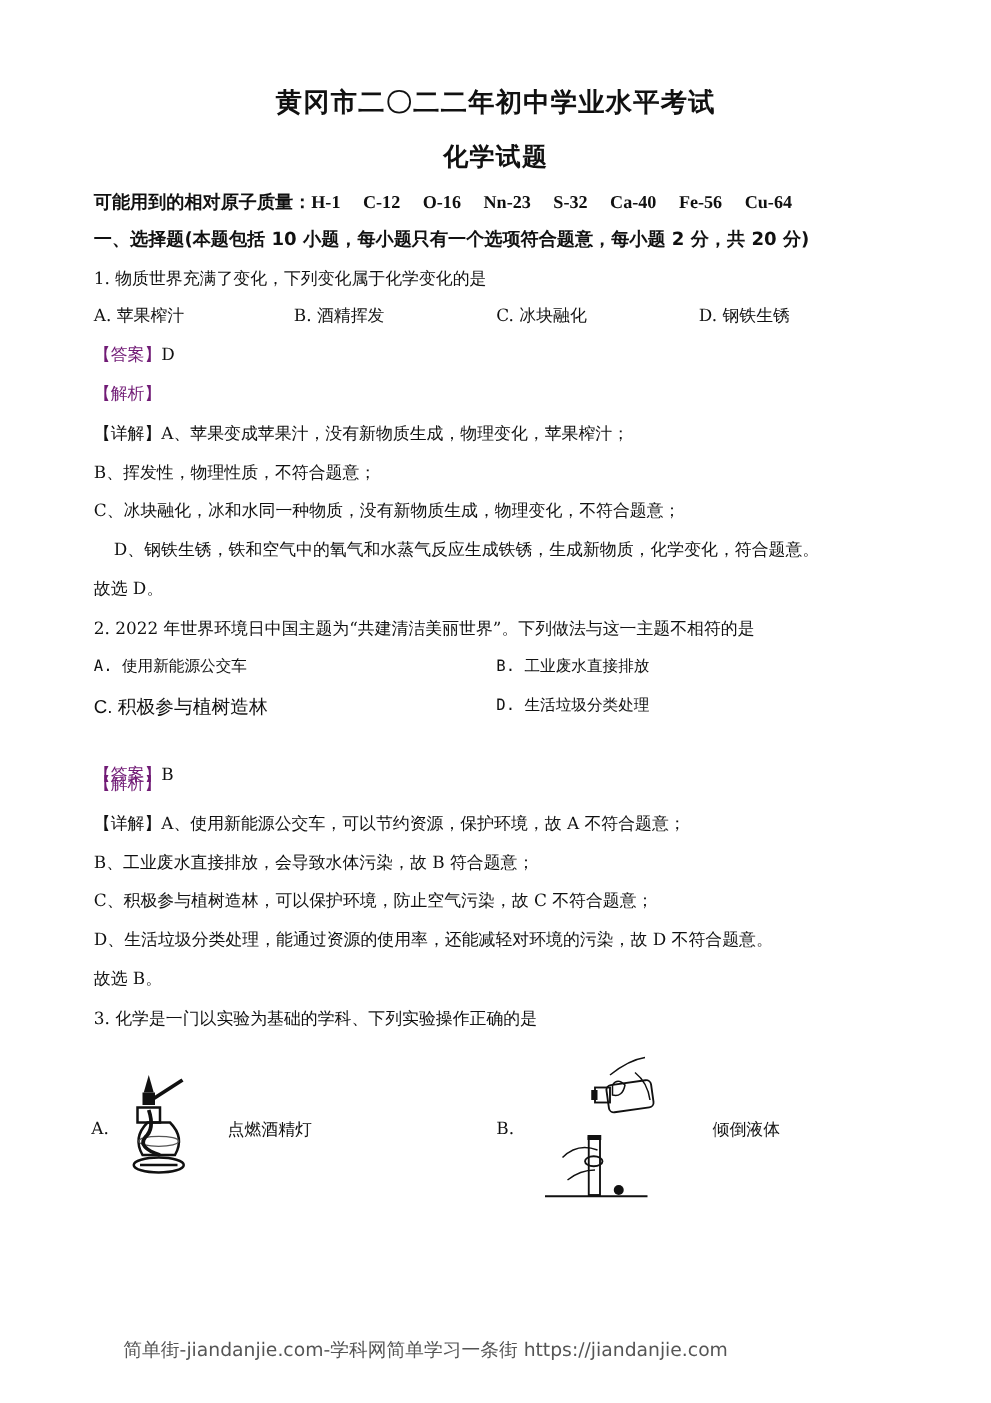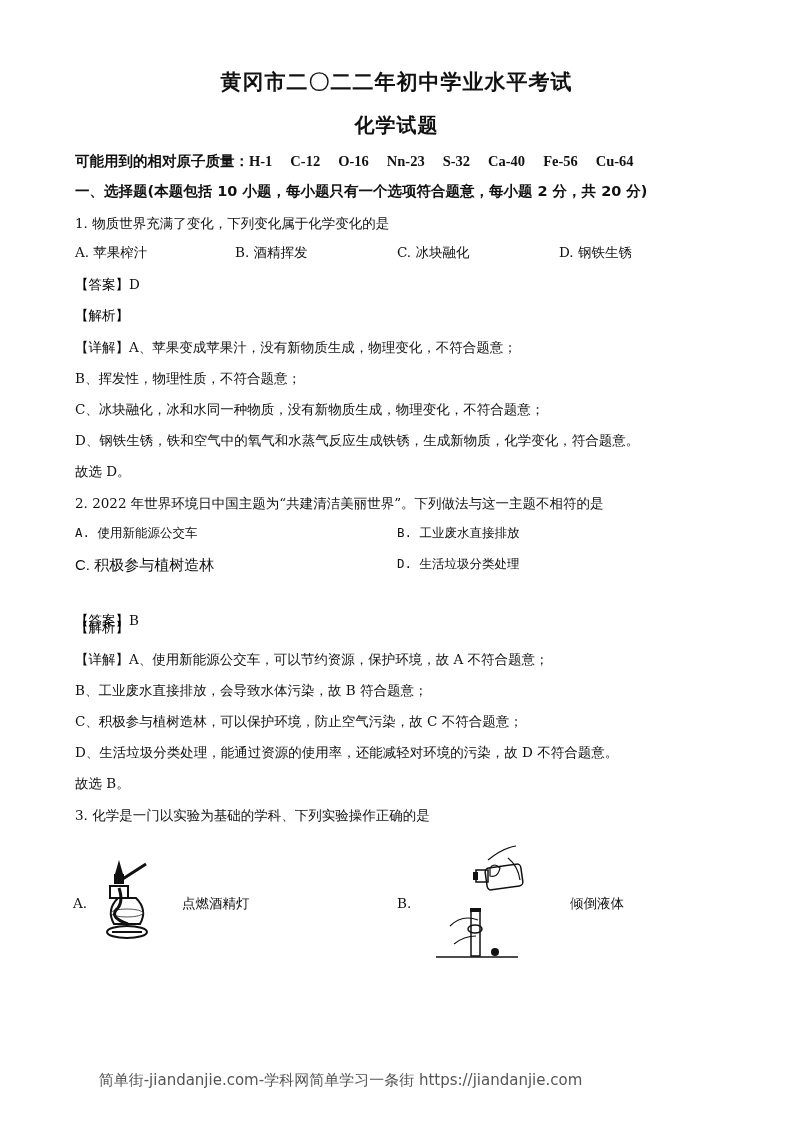--- a/index.html
+++ b/index.html
@@ -15,21 +15,21 @@
     font-weight: bold; color: #111;
   }
   .t1 { top: 68px; font-size: 21px; letter-spacing: 1px; }
   .t2 { top: 112px; font-size: 20px; letter-spacing: 1px; }
   .bold-line {
     left: 75px; font-size: 14.5px; font-weight: bold;
     font-family: "DejaVu Sans", "Liberation Sans", sans-serif;
   }
   .masses span.m { margin-left: 18px; font-family: "Liberation Serif", serif; font-weight: bold; }
   .line { left: 75px; font-size: 13.5px; line-height: 18px; }
-  .blue { color: #000000; }
+  .blue { color: #701a75; }
   .opt { position: absolute; font-size: 13.5px; white-space: nowrap; }
   .fig { position: absolute; }
   .footer {
     top: 1071px; left: 0; width: 681px; text-align: center;
     font-family: "DejaVu Sans", "Liberation Sans", sans-serif;
     font-size: 15px; color: #555555;
   }
 </style>
 </head>
 <body>
@@ -48,25 +48,25 @@
 <div class="opt" style="left:235px; top:244px;">B. 酒精挥发</div>
 <div class="opt" style="left:397px; top:244px;">C. 冰块融化</div>
 <div class="opt" style="left:559px; top:244px;">D. 钢铁生锈</div>
 
 <div class="abs line" style="top:275px;">
   <span class="blue">【答案】</span><span>D</span>
 </div>
 <div class="abs line blue" style="top:306px;">【解析】</div>
 
 <div class="abs line" style="top:338px;">
-  <span>【详解】</span><span>A、苹果变成苹果汁，没有新物质生成，物理变化，不符合题意；</span>
+  <span>【详解】</span><span>A、苹果变成苹果汁，没有新物质生成，物理变化，苹果榨汁；</span>
 </div>
 <div class="abs line" style="top:369px;">B、挥发性，物理性质，不符合题意；</div>
 <div class="abs line" style="top:400px;">C、冰块融化，冰和水同一种物质，没有新物质生成，物理变化，不符合题意；</div>
-<div class="abs line" style="top:431px;">D、钢铁生锈，铁和空气中的氧气和水蒸气反应生成铁锈，生成新物质，化学变化，符合题意。</div>
+<div class="abs line" style="top:431px;margin-left:16px;">D、钢铁生锈，铁和空气中的氧气和水蒸气反应生成铁锈，生成新物质，化学变化，符合题意。</div>
 <div class="abs line" style="top:462px;">故选 D。</div>
 
 <div class="abs line" style="top:494px;">2. 2022 年世界环境日中国主题为“共建清洁美丽世界”。下列做法与这一主题不相符的是</div>
 <div class="opt" style="left:75px; top:525px; font-family:'DejaVu Sans Mono','Liberation Mono',monospace; font-size:12.5px;">A.  使用新能源公交车</div>
 <div class="opt" style="left:397px; top:525px; font-family:'DejaVu Sans Mono','Liberation Mono',monospace; font-size:12.5px;">B.  工业废水直接排放</div>
 <div class="opt" style="left:75px; top:556px; font-family:Liberation Sans, sans-serif; font-size:15px;">C.  积极参与植树造林</div>
 <div class="opt" style="left:397px; top:556px; font-family:'DejaVu Sans Mono','Liberation Mono',monospace; font-size:12.5px;">D.  生活垃圾分类处理</div>
 
 <div class="abs line" style="top:587px;margin-top:24px;">
   <span class="blue">【答案】</span><span>B</span>

